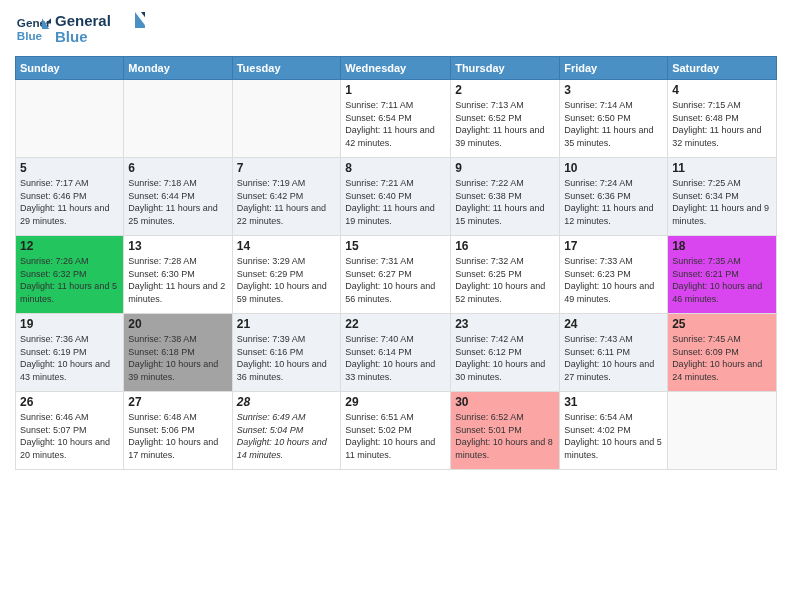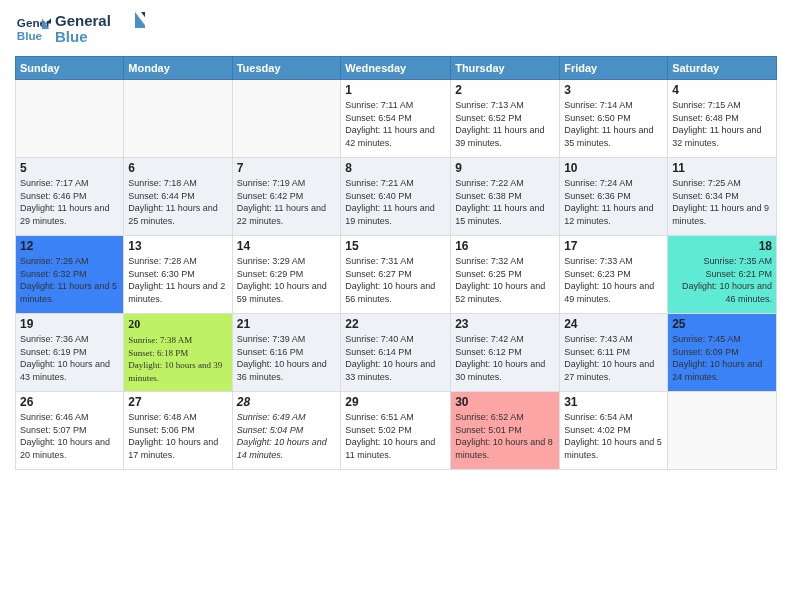--- a/index.html
+++ b/index.html
@@ -194,21 +194,21 @@
 Daylight: 11 hours and 12 minutes.</div>
           </td>
           <td style="background: rgb(238, 242, 247);">
             <span class="day-number">11</span>
             <div class="day-info" style="white-space: pre-line;">Sunrise: 7:25 AM
 Sunset: 6:34 PM
 Daylight: 11 hours and 9 minutes.</div>
           </td>
         </tr>
         <tr>
-          <td style="background: #3b82f6;">
+          <td style="background: #22c55e;">
             <span class="day-number">12</span>
             <div class="day-info" style="white-space: pre-line;">Sunrise: 7:26 AM
 Sunset: 6:32 PM
 Daylight: 11 hours and 5 minutes.</div>
           </td>
           <td style="background: rgb(255, 255, 255);">
             <span class="day-number">13</span>
             <div class="day-info" style="white-space: pre-line;">Sunrise: 7:28 AM
 Sunset: 6:30 PM
 Daylight: 11 hours and 2 minutes.</div>
@@ -230,35 +230,35 @@
             <div class="day-info" style="white-space: pre-line;">Sunrise: 7:32 AM
 Sunset: 6:25 PM
 Daylight: 10 hours and 52 minutes.</div>
           </td>
           <td style="background: rgb(255, 255, 255);">
             <span class="day-number">17</span>
             <div class="day-info" style="white-space: pre-line;">Sunrise: 7:33 AM
 Sunset: 6:23 PM
 Daylight: 10 hours and 49 minutes.</div>
           </td>
-          <td style="background: #5eead4; text-align: right;">
+          <td style="background: #d946ef;">
             <span class="day-number">18</span>
             <div class="day-info" style="white-space: pre-line;">Sunrise: 7:35 AM
 Sunset: 6:21 PM
 Daylight: 10 hours and 46 minutes.</div>
           </td>
         </tr>
         <tr>
           <td style="background: rgb(238, 242, 247);">
             <span class="day-number">19</span>
             <div class="day-info" style="white-space: pre-line;">Sunrise: 7:36 AM
 Sunset: 6:19 PM
 Daylight: 10 hours and 43 minutes.</div>
           </td>
-          <td style="background: #bef264; font-family: Liberation Serif, serif;">
+          <td style="background: #a3a3a3;">
             <span class="day-number">20</span>
             <div class="day-info" style="white-space: pre-line;">Sunrise: 7:38 AM
 Sunset: 6:18 PM
 Daylight: 10 hours and 39 minutes.</div>
           </td>
           <td style="background: rgb(238, 242, 247);">
             <span class="day-number">21</span>
             <div class="day-info" style="white-space: pre-line;">Sunrise: 7:39 AM
 Sunset: 6:16 PM
 Daylight: 10 hours and 36 minutes.</div>
@@ -274,21 +274,21 @@
             <div class="day-info" style="white-space: pre-line;">Sunrise: 7:42 AM
 Sunset: 6:12 PM
 Daylight: 10 hours and 30 minutes.</div>
           </td>
           <td style="background: rgb(238, 242, 247);">
             <span class="day-number">24</span>
             <div class="day-info" style="white-space: pre-line;">Sunrise: 7:43 AM
 Sunset: 6:11 PM
 Daylight: 10 hours and 27 minutes.</div>
           </td>
-          <td style="background: #3b82f6;">
+          <td style="background: #fca5a5;">
             <span class="day-number">25</span>
             <div class="day-info" style="white-space: pre-line;">Sunrise: 7:45 AM
 Sunset: 6:09 PM
 Daylight: 10 hours and 24 minutes.</div>
           </td>
         </tr>
         <tr>
           <td style="background: rgb(255, 255, 255);">
             <span class="day-number">26</span>
             <div class="day-info" style="white-space: pre-line;">Sunrise: 6:46 AM

